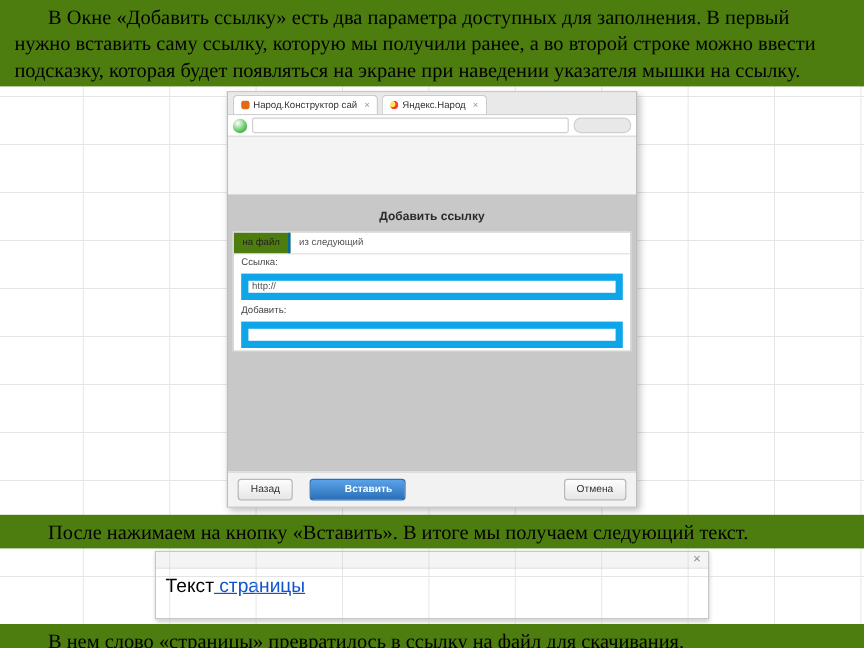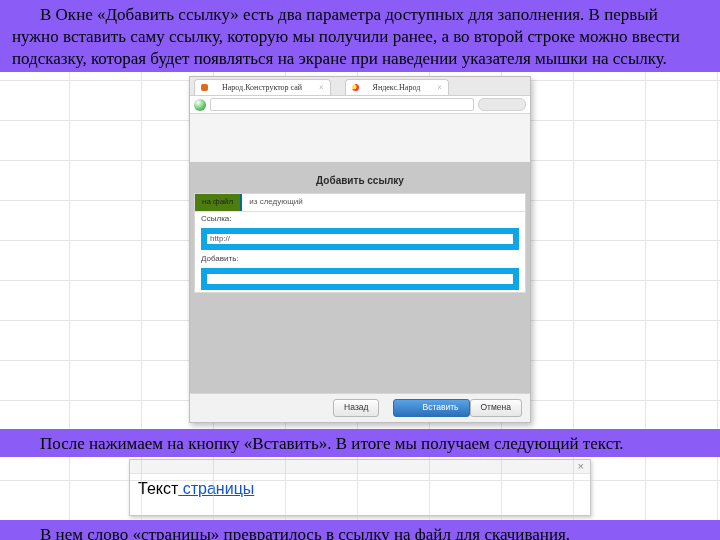--- a/index.html
+++ b/index.html
@@ -33,69 +33,69 @@
   }
   .ruler { position:absolute; width:110px; height:26px; right:6px; top:0; transform:rotate(12deg); }
   .ruler .body { position:absolute; inset:0; border:1px solid #9a9a9a; border-radius:4px;
     background:linear-gradient(#f5f5f5,#dcdcdc); }
   .ruler .tick { position:absolute; top:2px; width:1px; height:6px; background:#777; }
   .pen { position:absolute; width:110px; height:6px; right:2px; top:40px; transform:rotate(-22deg);
     background:linear-gradient(90deg,#2b2b2b 0 20%, #8a5a2b 20% 80%, #ddd 80% 100%); border-radius:3px; }
   .para {
     position: relative;
     padding: 4px 12px 2px 12px;
-    background: #8b5cf6;
+    background: #4d7c0f;
   }
   .para .indent { display:inline-block; width:28px; }
 
   
   .dialog {
     width: 340px;
     margin: 4px auto 6px auto;
     border: 1px solid #bdbdbd;
     box-shadow: 2px 3px 6px rgba(0,0,0,0.25);
     background: #f4f4f4;
     font-family: Arial, sans-serif;
     font-size: 9px;
     color: #333;
     position: relative;
   }
   .brow-tabs {
     background:#e9e9e9; height:18px; border-bottom:1px solid #d0d0d0;
     display:flex; align-items:flex-end; padding:0 4px;
   }
   .btab {
-    display:flex; align-items:center; gap:14px;
+    display:flex; align-items:center; gap:3px;
     background:#fff; border:1px solid #ccc; border-bottom:none;
     border-radius:4px 4px 0 0;
-    padding:1px 6px; margin-right:14px; font-size:8px; height:13px;font-family:Liberation Serif, serif;
+    padding:1px 6px; margin-right:3px; font-size:8px; height:13px;
   }
   .btab .bic { width:7px; height:7px; border-radius:2px; background:#e06a1a; }
   .btab .by { width:7px; height:7px; border-radius:50%;
     background:radial-gradient(circle at 40% 40%, #ffe35a 45%, #ff3a2f 55%);
     border-right:2px solid #ff3a2f; box-sizing:border-box;}
   .btab .bx { color:#999; font-size:8px; margin-left:3px; }
   .addr { display:flex; align-items:center; padding:2px 4px; background:#fff; border-bottom:1px solid #d6d6d6; }
   .addr .orb { width:12px;height:12px;border-radius:50%;background:radial-gradient(circle at 35% 30%,#fff,#69c96b 55%,#2e8b3d);margin-right:4px;}
   .addr .bar { flex:1; height:11px; border:1px solid #cfcfcf; border-radius:2px; background:#fff; padding:0 4px; color:#777; font-size:8px; line-height:11px; }
   .addr .pill { margin-left:4px; width:46px; height:11px; border-radius:6px; background:#e8e8e8; border:1px solid #d0d0d0; }
   .overlay { background:rgba(0,0,0,0.18); padding:10px 0 0 0;margin-top:48px; }
   .dlg-title { text-align:center; font-size:10px; font-weight:bold; color:#2a2a2a; padding:2px 0 6px 0; }
   .panel { background:#fff; margin:0 4px; border:1px solid #d8d8d8; }
   .pt-tabs { display:flex; border-bottom:1px solid #e0e0e0; }
   .pt-tab { padding:3px 7px; font-size:8px; color:#555; }
   .pt-tab.active { background:#4d7c0f; border-right:2px solid #0369a1; color:#222; }
   .frow { display:flex; align-items:flex-end; padding:2px 6px; }
   .flab { width:42px; color:#444; font-size:8px; }
   .fin { flex:1; height:10px; border:6px solid #0ea5e9; background:#fff; font-size:8px; padding:0 3px; color:#555; line-height:10px; }
   .dlg-space { height:100px; background:rgba(0,0,0,0.18); }
-  .dlg-bar { display:flex; align-items:center; justify-content:flex-end; padding:5px 8px; background:#f2f2f2; border-top:1px solid #d6d6d6; }
+  .dlg-bar { display:flex; align-items:center; justify-content:space-between; padding:5px 8px; background:#f2f2f2; border-top:1px solid #d6d6d6; }
   .dbtn { font-size:8.5px; padding:2px 10px; border:1px solid #b8b8b8; border-radius:3px;
     background:linear-gradient(#fdfdfd,#e6e6e6); color:#333; }
-  .dbtn.primary { background:linear-gradient(#5aa3e8,#2b6fb8); color:#fff; border-color:#2b6fb8; font-weight:normal;padding-left:28px; }
+  .dbtn.primary { background:linear-gradient(#5aa3e8,#2b6fb8); color:#fff; border-color:#2b6fb8; font-weight:bold;padding-left:28px; }
   .dbar-left { display:flex; gap:14px; }
 
   
   .widget {
     width: 460px;
     margin: 2px auto 4px auto;
     border:1px solid #c7c7c7;
     box-shadow: 1px 2px 4px rgba(0,0,0,0.2);
     font-family: Arial, sans-serif;
     background:#fff;

